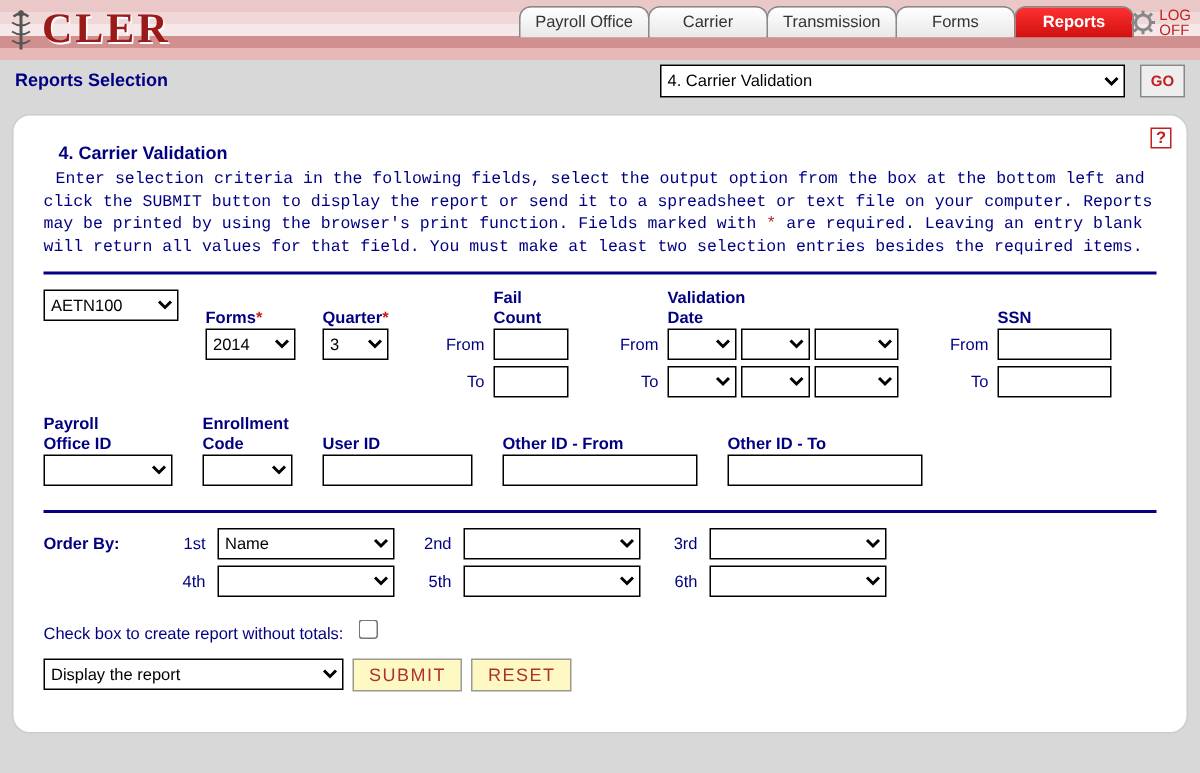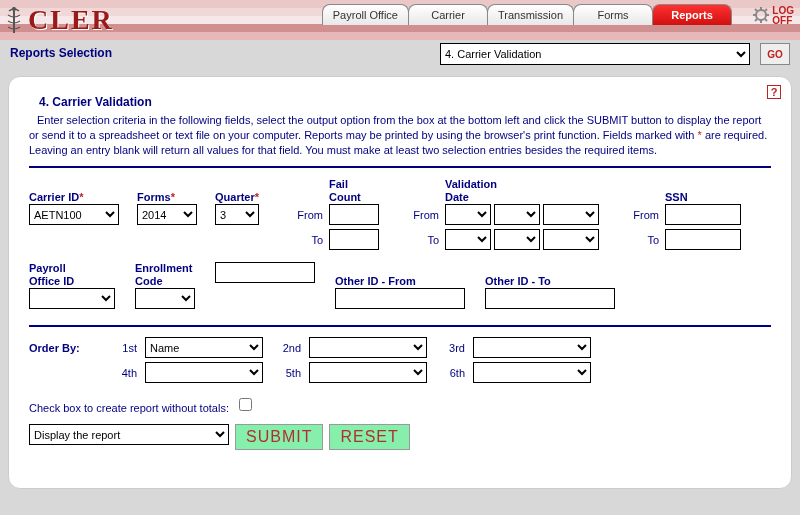--- a/index.html
+++ b/index.html
@@ -10,36 +10,36 @@
   .header-stripe { height:40px; position:relative; background:
     linear-gradient(to bottom,
       #eac8c8 0%, #eac8c8 20%,
       #f0d8d8 20%, #f0d8d8 40%,
       #f6e8e8 40%, #f6e8e8 60%,
       #d09090 60%, #d09090 80%,
       #e8b8b8 80%, #e8b8b8 100%); }
   .logo-wrap { position:absolute; left:0; top:0; display:flex; align-items:center; height:40px; padding-left:4px;}
   .logo-caduceus { width:20px; height:30px; display:inline-block; }
   .logo-text { font-family: "Times New Roman", serif; font-weight:bold; font-size:28px; color:#9a1a1a; letter-spacing:2px; margin-left:4px; text-shadow:1px 1px 0 #fff; }
-  .tabs { position:absolute; top:4px; right:68px; display:flex; gap:0; }
+  .tabs { position:absolute; top:4px; right:44px; display:flex; gap:0; }
   .tab { background:linear-gradient(#fff,#e8e8e8); border:1px solid #888; border-bottom:none; border-radius:8px 8px 0 0; padding:4px 10px; margin-left:-1px; font-size:11px; color:#333; text-align:center; min-width:80px; cursor:pointer; }
   .tab.active { background:linear-gradient(#ff3030,#d01010); color:#fff; font-weight:bold; }
-  .logoff { position:absolute; right:6px; top:6px; display:flex; align-items:center; font-weight:bold; color:#c02020; font-size:10px; line-height:10px; cursor:pointer;}
+  .logoff { position:absolute; right:6px; top:6px; display:flex; align-items:center; font-weight:normal; color:#c02020; font-size:10px; line-height:10px; cursor:pointer;}
   .logoff-icon { margin-right:3px; }
 
   .subbar { height:28px; position:relative; padding:4px 10px; }
   .subbar-title { position:absolute; left:10px; top:6px; font-weight:bold; font-size:12px; color:#000080; }
   .subbar-select { position:absolute; right:50px; top:3px; width:310px; height:22px; font-size:11px; border:1px solid #000; background:#fff; color:#000; }
   .go-btn { position:absolute; right:10px; top:3px; width:30px; height:22px; border:1px solid #888; background:#eee; color:#c02020; font-weight:bold; font-size:10px; cursor:pointer; }
 
   .panel { position:absolute; left:8px; right:8px; top:76px; bottom:12px; background:#fff; border:1px solid #ccc; border-radius:12px; padding:14px 20px 12px; overflow:hidden; }
   .help-icon { position:absolute; right:10px; top:8px; width:14px; height:14px; border:1px solid #c02020; color:#c02020; font-weight:bold; font-size:11px; text-align:center; line-height:12px; cursor:pointer; }
 
   .panel-title { font-weight:bold; font-size:12px; color:#000080; margin:4px 0 4px 10px; }
-  .panel-desc { font-size:11px; color:#000080; line-height:15px; margin:4px 0 8px; text-indent:8px;}
+  .panel-desc { font-size:11px; color:#000080; line-height:15px; margin:4px 0 8px; text-indent:8px;font-family:Liberation Mono, monospace;}
   .panel-desc .ast { color:#c02020; }
 
   hr.div { border:0; border-top:2px solid #000080; margin:6px 0 10px; }
 
   .row { display:flex; flex-wrap:nowrap; }
   .grp { display:flex; flex-direction:column; font-weight:bold; font-size:11px; }
   .lbl { white-space:pre; line-height:13px; height:26px; display:flex; align-items:flex-end; }
   .req::after { content:"*"; color:#c02020; font-weight:bold; }
   select, input[type=text]{ font-size:11px; height:21px; border:1px solid #000; background:#fff; }
 
@@ -47,21 +47,21 @@
   .stack2 { display:flex; flex-direction:column; gap:4px; }
   .pair { display:flex; align-items:center; }
 
   .orderby-row { display:flex; align-items:center; gap:8px; font-weight:bold; margin-bottom:4px; }
   .orderby-row .ord-lbl{ font-weight:normal; width:30px; text-align:right; }
   select.ord{ width:118px; }
 
   .chk-line { margin:12px 0 10px; display:flex; align-items:flex-end; gap:6px; font-weight:normal; }
   .action-row { display:flex; align-items:flex-start; gap:6px; }
   select.dispsel{ width:200px; }
-  .btn { border:1px solid #999; background:#86efac; font-size:16px; letter-spacing:1px; padding:3px 10px; cursor:pointer; color:#b03030; }
+  .btn { border:1px solid #999; background:#fef9c3; font-size:12px; letter-spacing:1px; padding:3px 10px; cursor:pointer; color:#b03030; }
 </style>
 </head>
 <body>
 <div class="app">
 
 <div class="header-stripe">
   <div class="logo-wrap">
     <span class="logo-caduceus">
       <svg viewBox="0 0 20 30">
             <path d="M10 2 L10 28" stroke="#555" stroke-width="2"></path>
@@ -112,21 +112,20 @@
   <div class="help-icon">?</div>
 
   <div class="panel-title">4. Carrier Validation</div>
   <div class="panel-desc">
     <span>Enter selection criteria in the following fields, select the output option from the box at the bottom left and click the SUBMIT button to display the report or send it to a spreadsheet or text file on your computer.  Reports may be printed by using the browser's print function.  Fields marked with </span><span class="ast">*</span><span> are required.  Leaving an entry blank will return all values for that field.  You must make at least two selection entries besides the required items.</span>
   </div>
   <hr class="div">
 
   <div class="row" style="gap:18px;">
     <div class="grp" style="width:90px;">
-      <span class="lbl req">Carrier ID</span>
       <select style="width:90px;"><option>AETN100</option></select>
     </div>
     <div class="grp" style="width:60px;">
       <span class="lbl req">Forms</span>
       <select style="width:60px;"><option>2014</option></select>
     </div>
     <div class="grp" style="width:56px;">
       <span class="lbl req">Quarter</span>
       <select style="width:44px;"><option>3</option></select>
     </div>
@@ -170,32 +169,33 @@
               <input type="text" style="width: 76px;">
             </div>
         <div class="pair">
               <span class="ft-label">To</span>
               <input type="text" style="width: 76px;">
             </div>
       </div>
     </div>
   </div>
 
-  <div class="row" style="gap:20px; margin-top:12px;">
+  <div class="row" style="gap:20px; margin-top:12px;align-items:flex-end;">
     <div class="grp">
       <span class="lbl">Payroll
 Office ID</span>
       <select style="width:86px;"><option></option></select>
     </div>
     <div class="grp">
       <span class="lbl">Enrollment
 Code</span>
       <select style="width:60px;"><option></option></select>
     </div>
     <div class="grp">
+      <span class="lbl">User ID</span>
       <input type="text" style="width: 100px;">
     </div>
     <div class="grp">
       <span class="lbl">Other ID - From</span>
       <input type="text" style="width: 130px;">
     </div>
     <div class="grp">
       <span class="lbl">Other ID - To</span>
       <input type="text" style="width: 130px;">
     </div>

